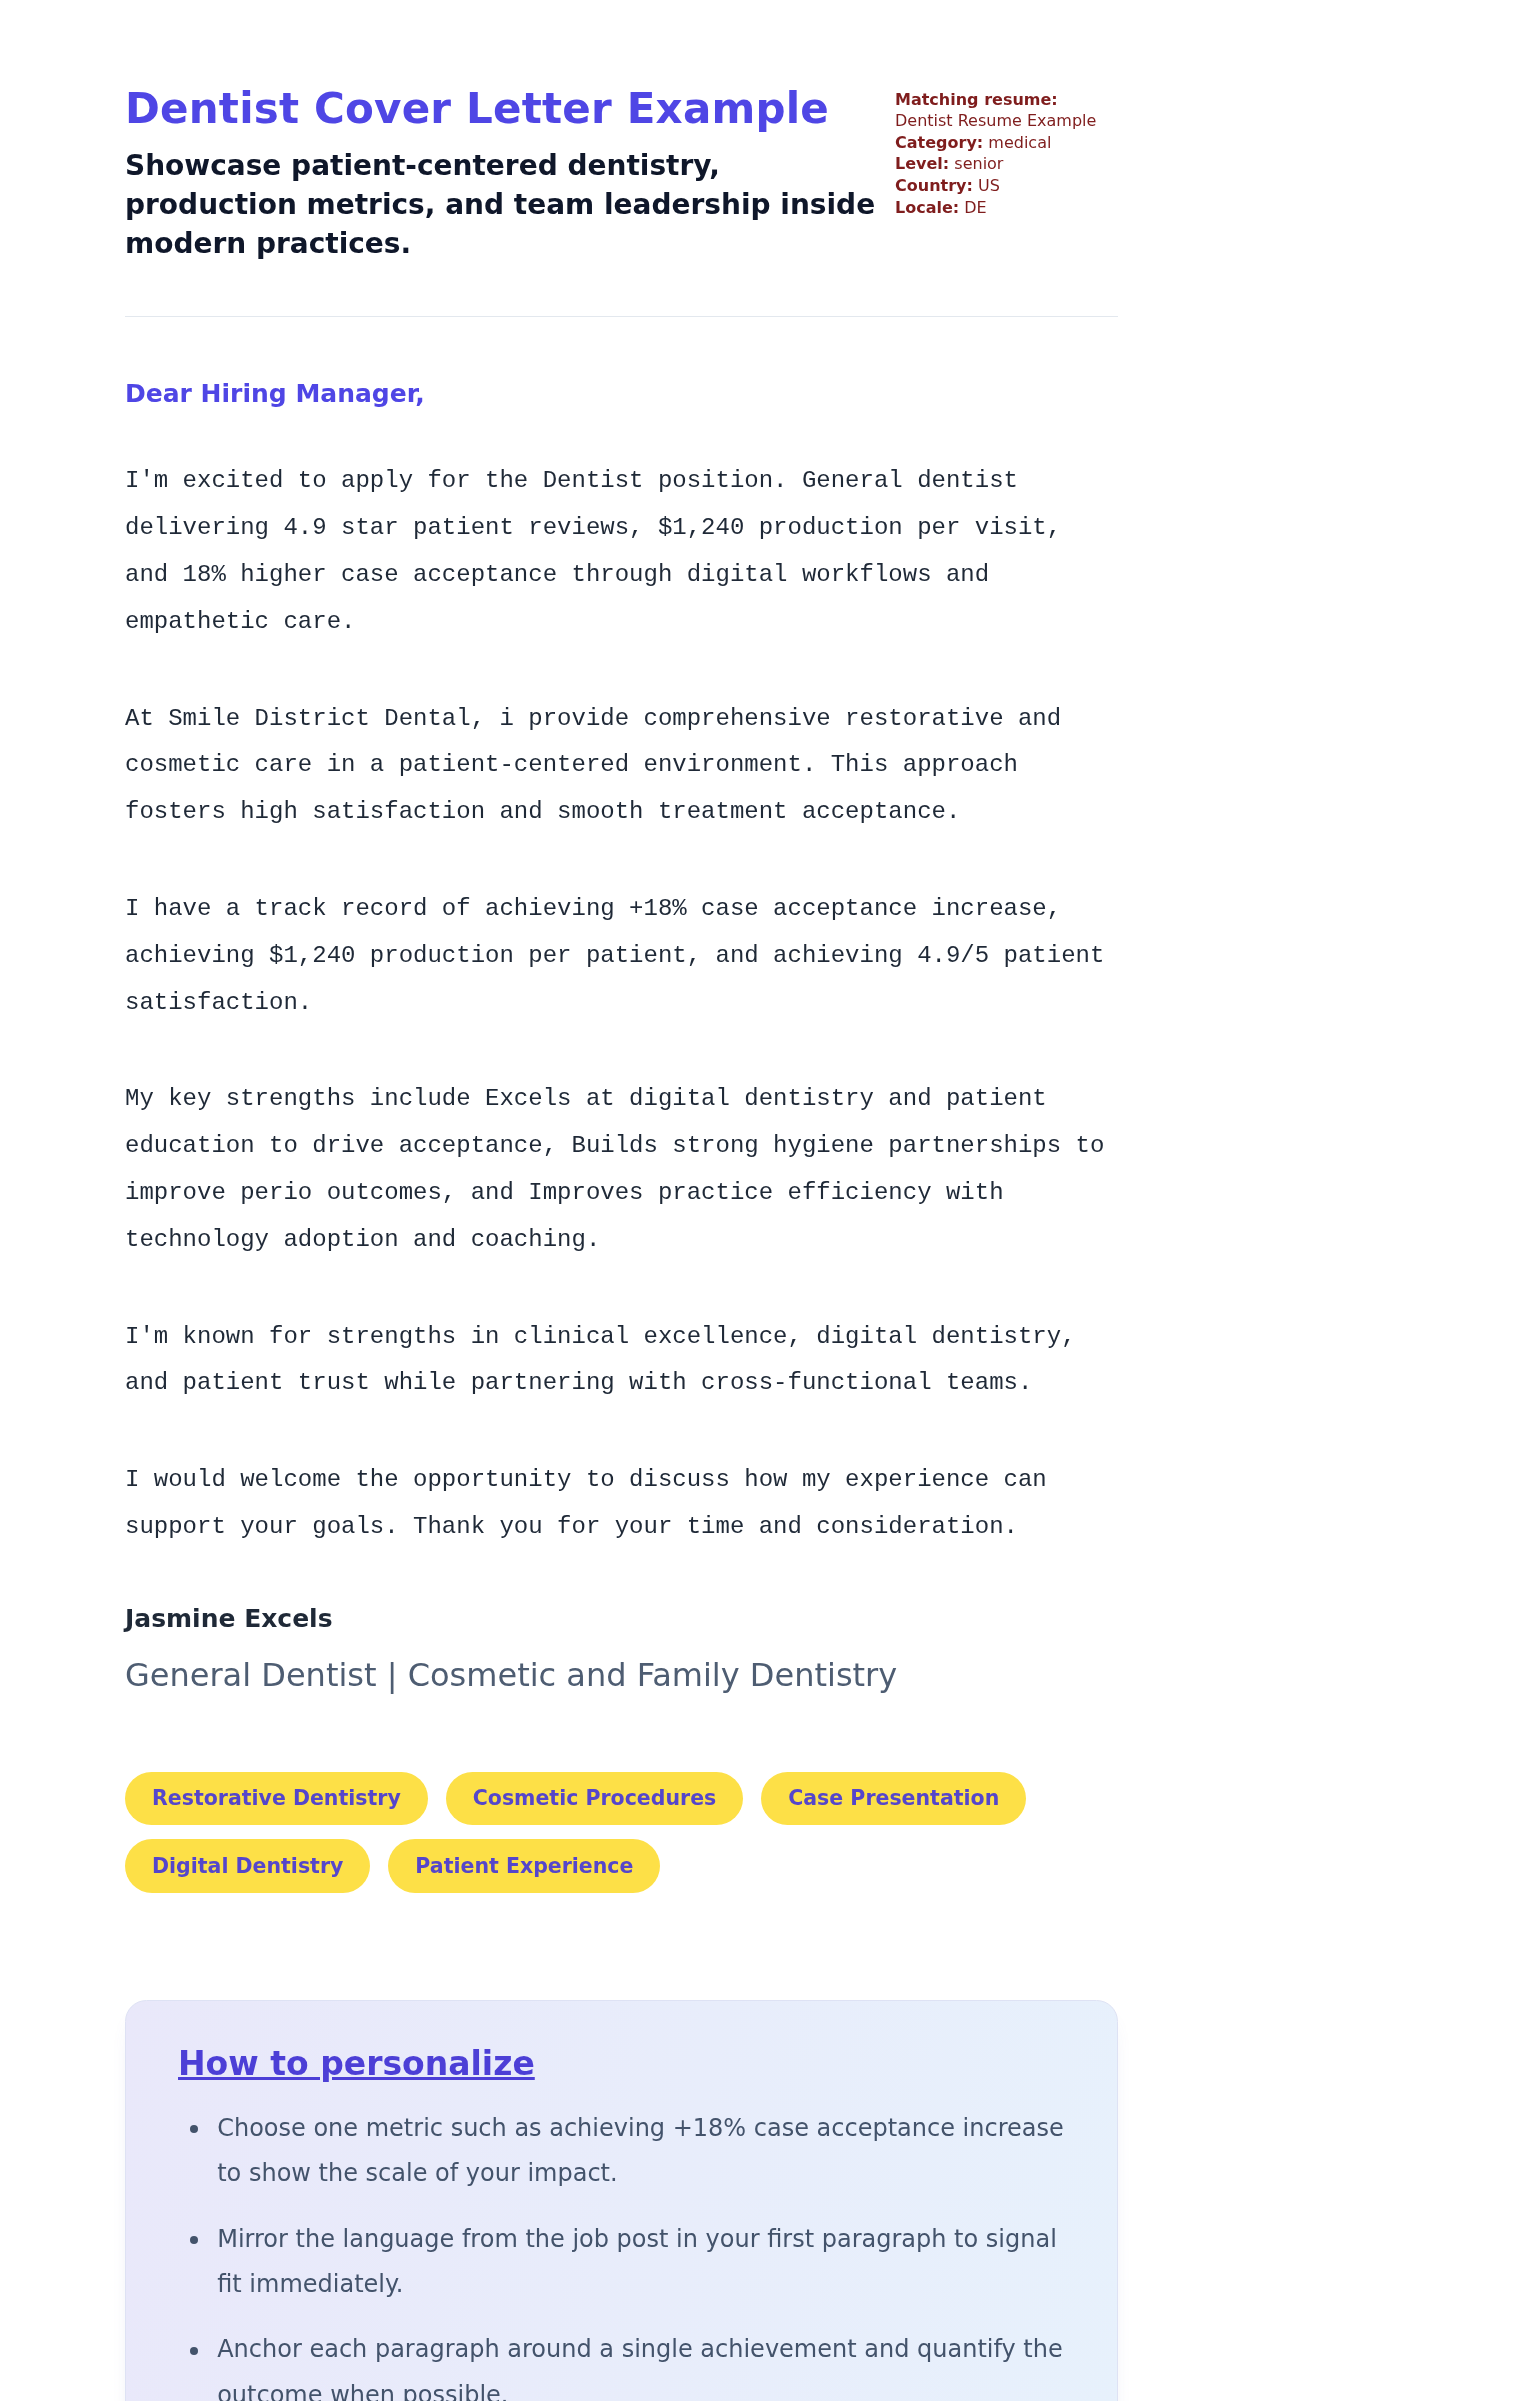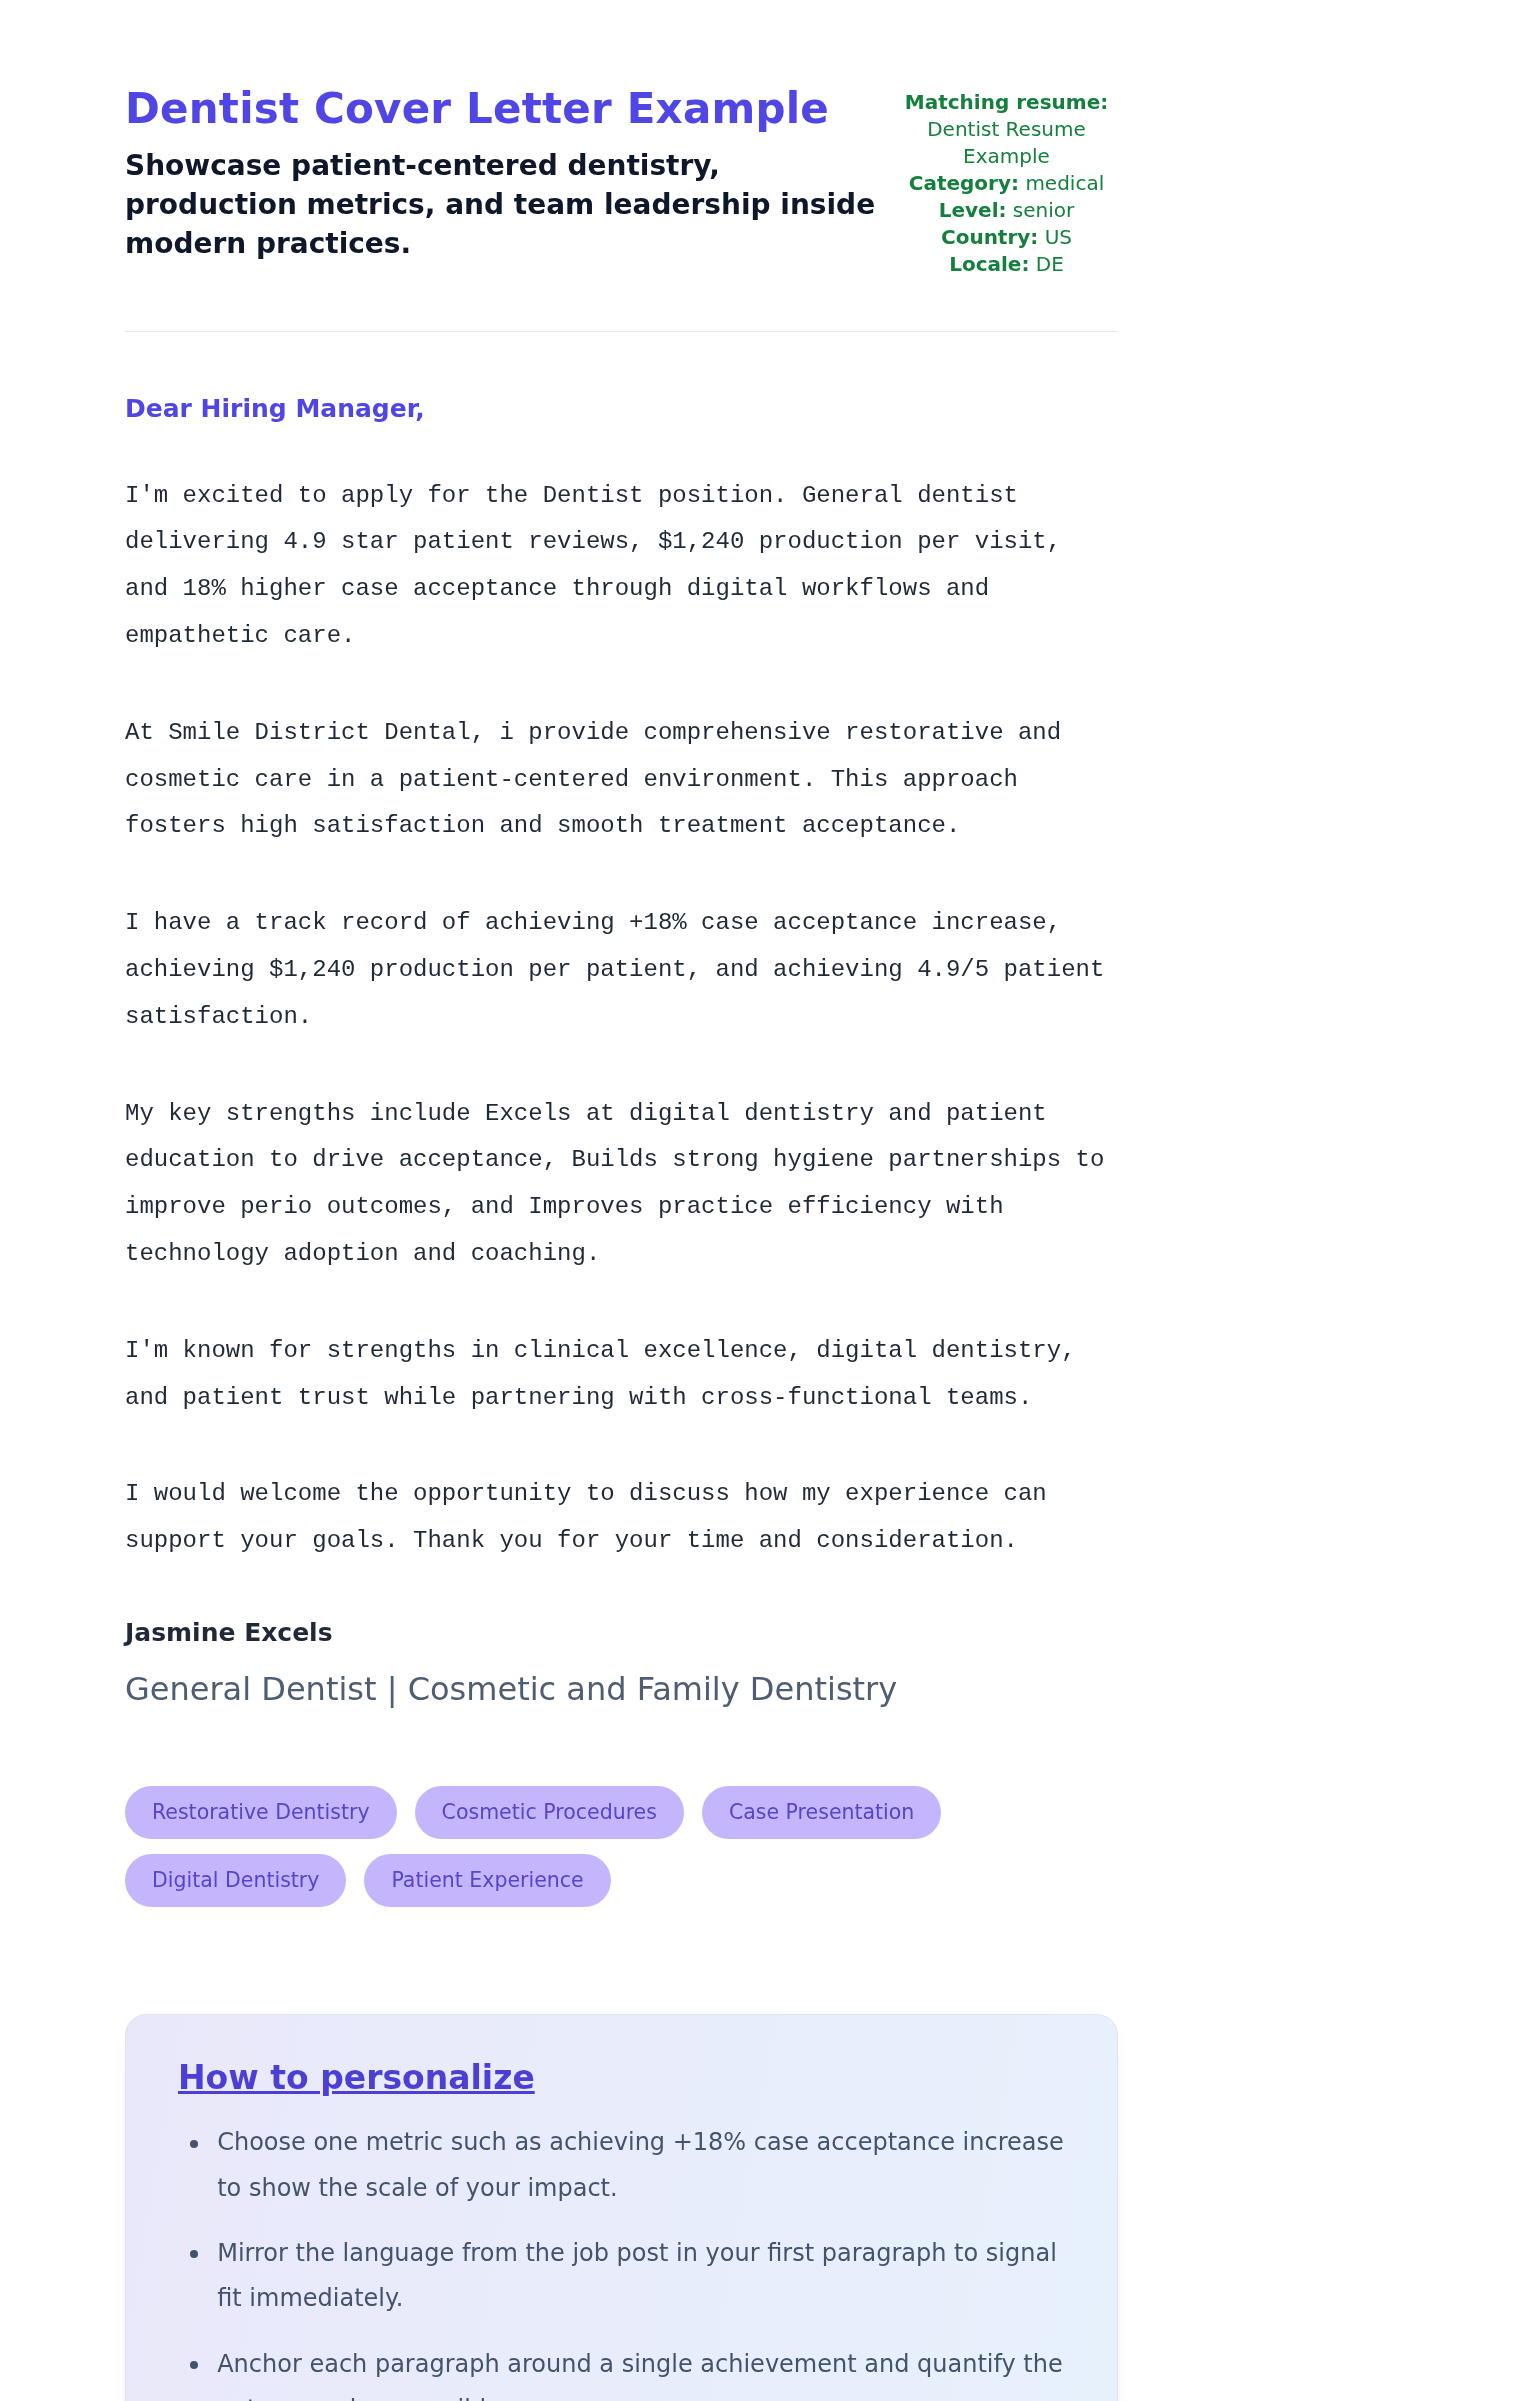--- a/index.html
+++ b/index.html
@@ -12,38 +12,38 @@
   .header { display: flex; justify-content: space-between; align-items: flex-start; }
   .page-title {
     margin: 0; font-size: 42px; font-weight: bold; color: #4f46e5;
     line-height: 1.15; letter-spacing: 0.2px;
   }
   .page-subtitle {
     margin: 12.5px 0 0 0; font-size: 28px; font-weight: bold; color: #0f172a;
     line-height: 1.4; max-width: 819px;
   }
   .meta {
-    text-align: center; font-size: 20px; color: #15803d; line-height: 1.35;
+    text-align: left; font-size: 16px; color: #7f1d1d; line-height: 1.35;
     max-width: 223px; padding-top: 3.6px; flex-shrink: 0;
   }
   .meta-label { font-weight: bold; }
   .divider { border: none; border-top: 1.8px solid #e3e8ee; margin: 53px 0 0 0; }
 
   
   .greeting { margin: 62px 0 0 0; font-size: 25px; font-weight: bold; color: #4f46e5; }
   .letter p.body-par { margin: 50px 0 0 0; font-size: 24px; line-height: 1.95; color: #1f2937; font-family: Liberation Mono, monospace; }
   .signature { margin-top: 53px; }
   .signature-name { margin: 0; font-size: 25px; font-weight: bold; color: #1f2937; }
   .signature-role { margin: 23px 0 0 0; font-size: 32px; color: #4e5d72; }
 
   
   .tags { margin-top: 78px; display: flex; flex-wrap: wrap; gap: 14.2px 18px; }
   .tag {
-    background: #c4b5fd; color: #5546cb; font-size: 20.5px; line-height: 1.3;
-    padding: 13.4px 27px; border-radius: 889px; white-space: nowrap;
+    background: #fde047; color: #5546cb; font-size: 20.5px; line-height: 1.3;
+    padding: 13.4px 27px; border-radius: 889px; white-space: nowrap; font-weight: bold;
   }
 
   
   .callout {
     margin-top: 107px; box-sizing: border-box;
     border-radius: 21.4px; border: 0.9px solid #dee2f4;
     padding: 43px 52px 43px 52px;
     background: linear-gradient(100deg, #e9e8fa 0%, #e8edfb 55%, #e7f1fc 100%);
     box-shadow: 0 14.2px 25px -16px rgba(99, 112, 180, 0.45);
   }

